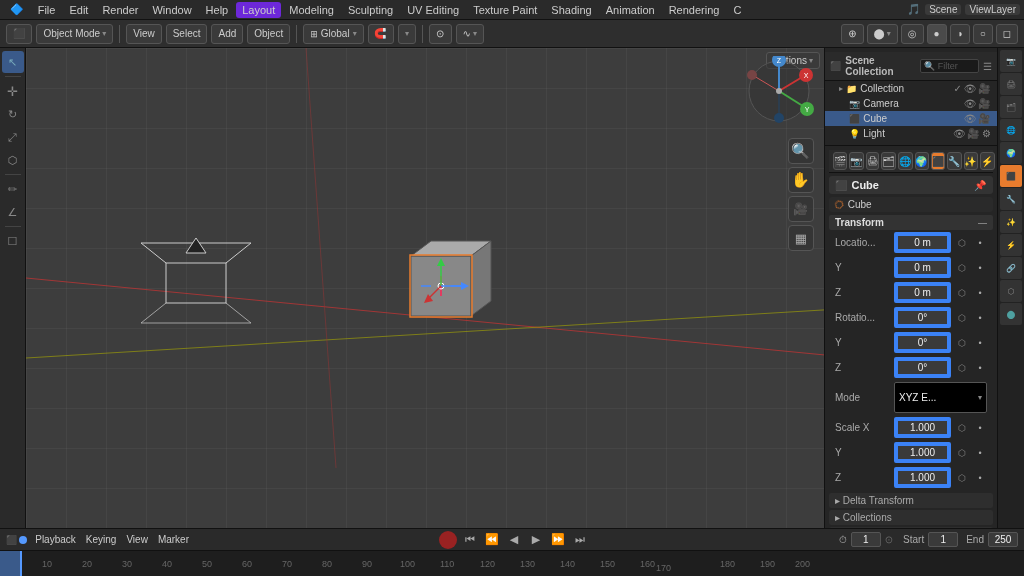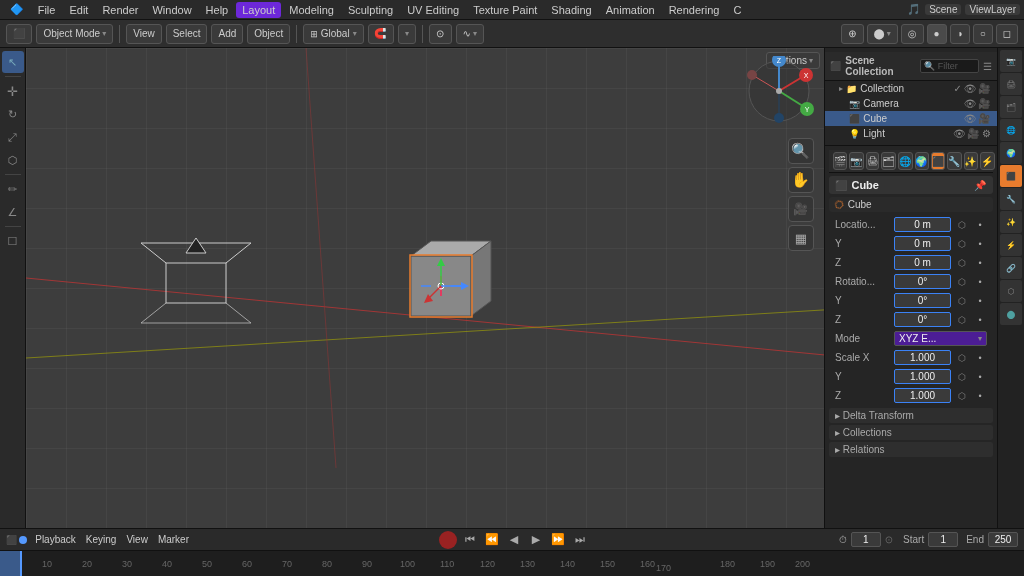--- a/index.html
+++ b/index.html
@@ -179,39 +179,39 @@
     }
     .prop-row {
       display: flex; align-items: center;
       padding: 2px 6px;
       font-size: 10px;
       gap: 4px;
     }
     .prop-label { color: #aaa; width: 55px; flex-shrink: 0; }
     .prop-value {
       background: #3a3a3a;
-      border: 1px solid #3b82f6;
+      border: 4px solid #3b82f6;
       border-radius: 2px;
       color: #eee;
       padding: 1px 4px;
       font-size: 10px;
       flex: 1;
       text-align: center;
     }
     .prop-icon-btn {
       width: 14px; height: 14px;
       display: flex; align-items: center; justify-content: center;
       color: #888; font-size: 9px; cursor: pointer;
     }
     .prop-dropdown {
-      background: #4c1d95;
+      background: #000000;
       border: 1px solid #555;
       border-radius: 2px;
       color: #eee;
-      padding: 1px 4px;
+      padding: 9px 4px;
       font-size: 10px;
       flex: 1;
       display: flex; align-items: center; justify-content: space-between;
       cursor: pointer;
     }
     .prop-collapse-btn {
       background: #2e2e2e;
       padding: 2px 6px;
       font-size: 10px;
       color: #aaa;
@@ -650,20 +650,24 @@
             </div>
             <span data-name="prop-unpin-icon" style="font-size:10px; color:#888;">📌</span>
           </div>
 
           <div class="prop-data-name" data-name="data-name-field">
             <span style="font-size:10px; color:#e87c2e; transform:rotate(45deg); display:inline-block;" data-name="mesh-data-icon">⬡</span>
             <span data-name="data-name-label">Cube</span>
           </div>
 
           <div class="prop-section" data-name="transform-section">
+            <div class="prop-section-header" data-name="transform-section-header">
+              <span data-name="transform-label">Transform</span>
+              <span data-name="transform-collapse-icon" style="font-size:9px; color:#888;">—</span>
+            </div>
 
             <div class="prop-row" data-name="location-x-row">
               <span class="prop-label" data-name="location-label">Locatio...</span>
               <div class="prop-value" data-name="location-x-field">0 m</div>
               <div class="prop-icon-btn" data-name="location-x-animate">⬡</div>
               <div class="prop-icon-btn" data-name="location-x-dot" style="color:#aaa;">•</div>
             </div>
             <div class="prop-row" data-name="location-y-row">
               <span class="prop-label" data-name="location-y-label">Y</span>
               <div class="prop-value" data-name="location-y-field">0 m</div>

